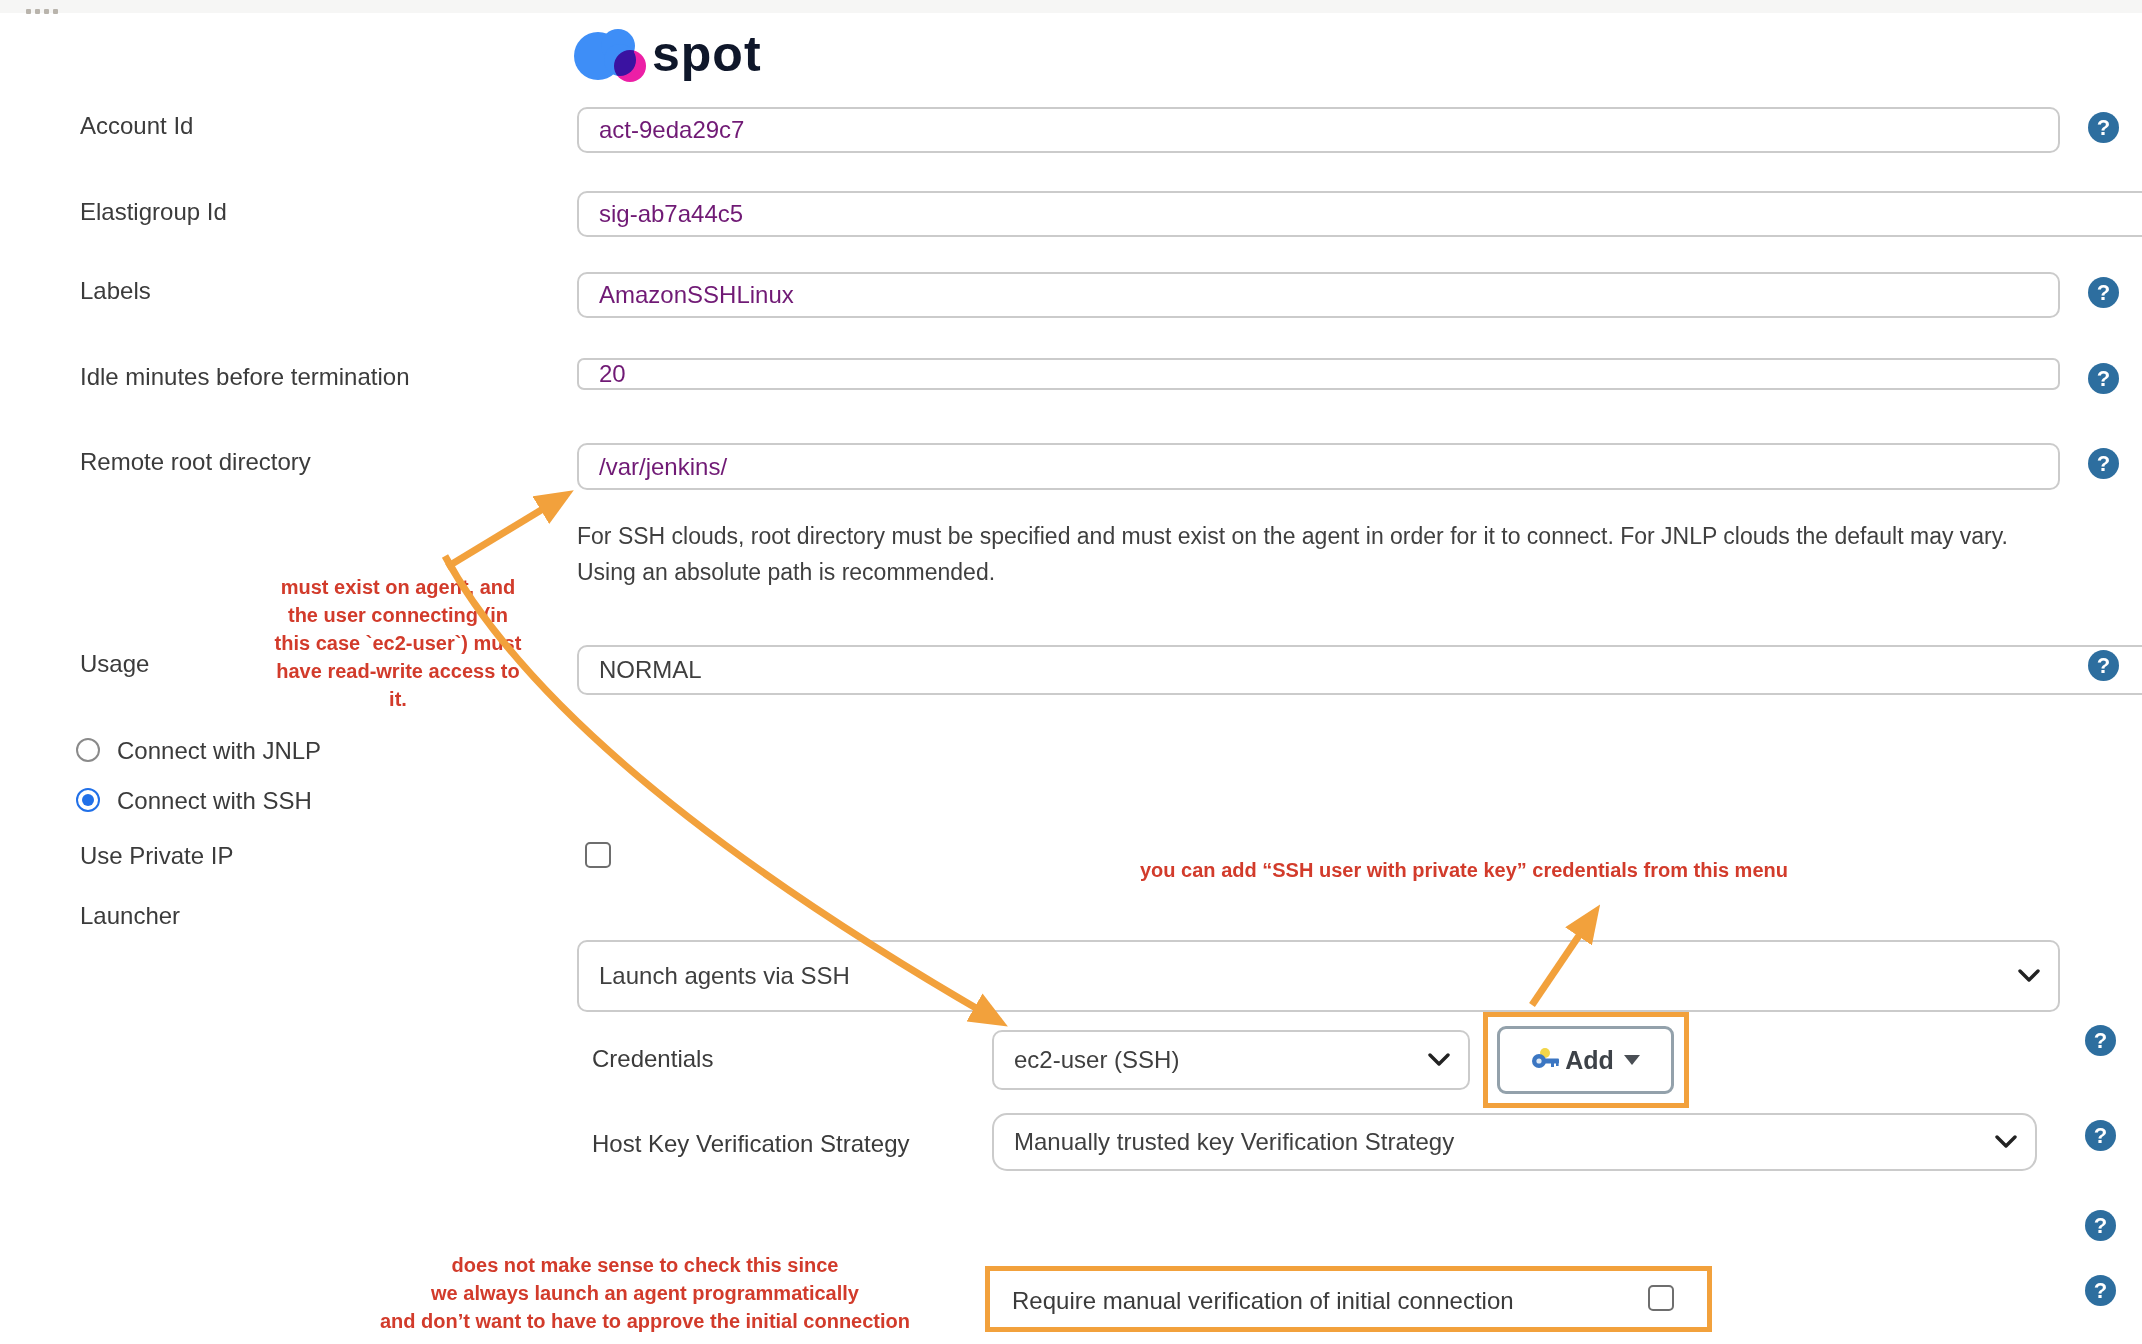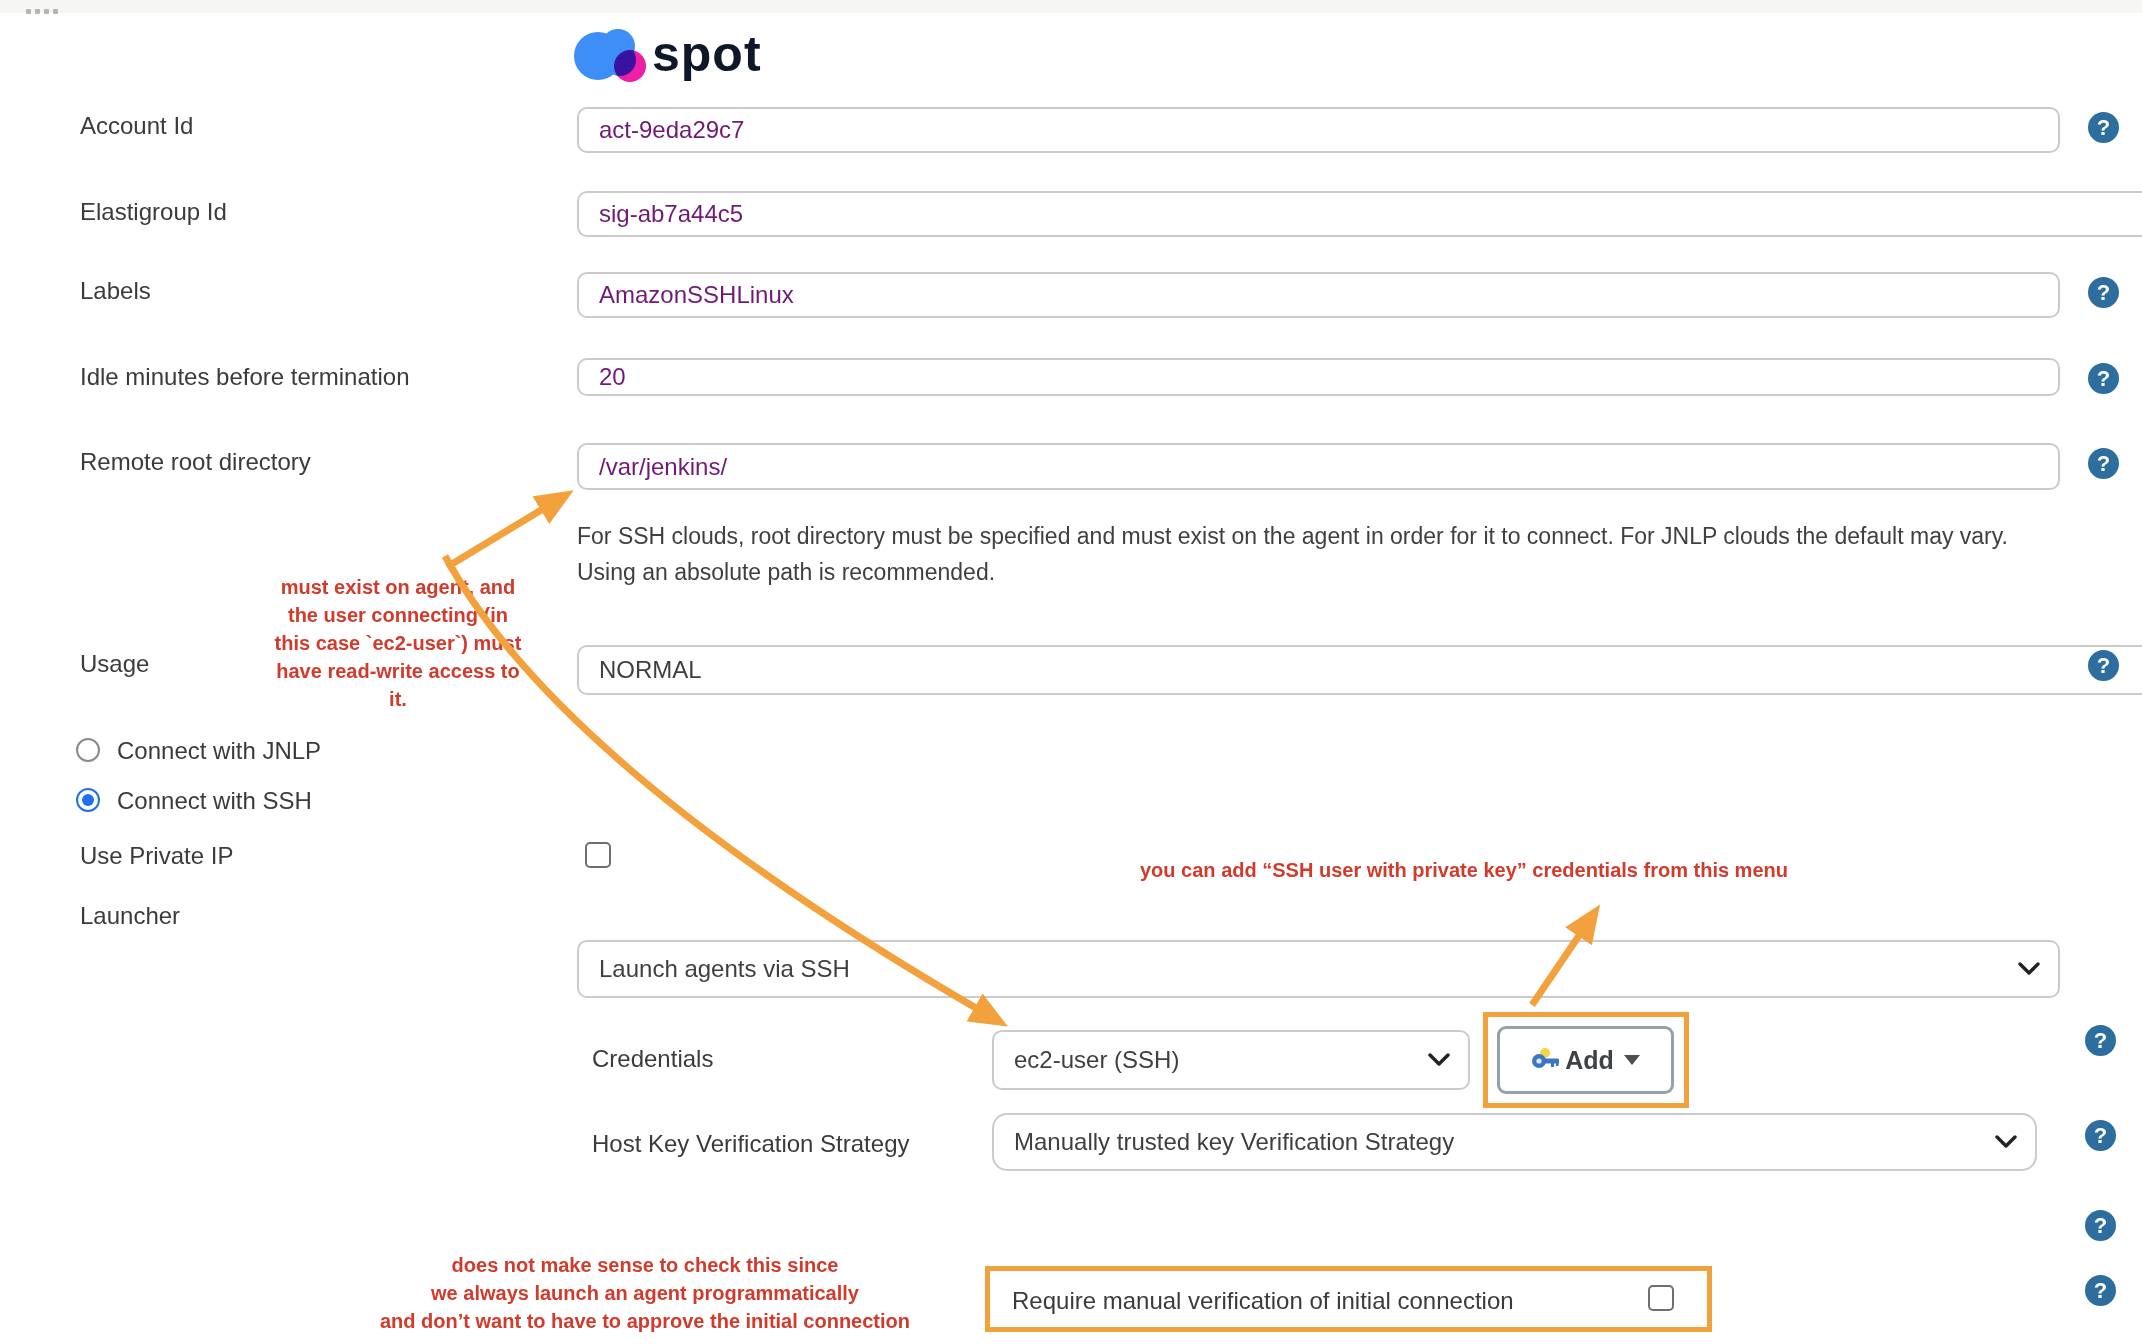--- a/index.html
+++ b/index.html
@@ -81,21 +81,21 @@
   <div class="help" style="left:2088px;top:112px;">?</div>
 
   <div class="row-label" style="left:80px;top:198px;">Elastigroup Id</div>
   <input class="field" style="left: 577px; top: 191px; width: 1705px; height: 46px;" value="sig-ab7a44c5">
 
   <div class="row-label" style="left:80px;top:277px;">Labels</div>
   <input class="field" style="left: 577px; top: 272px; width: 1483px; height: 46px;" value="AmazonSSHLinux">
   <div class="help" style="left:2088px;top:277px;">?</div>
 
   <div class="row-label" style="left:80px;top:363px;">Idle minutes before termination</div>
-  <input class="field" style="left: 577px; top: 358px; width: 1483px; height: 38px;" value="20">
+  <input class="field" style="left: 577px; top: 358px; width: 1483px; height: 32px; border-radius: 7px;" value="20">
   <div class="help" style="left:2088px;top:363px;">?</div>
 
   <div class="row-label" style="left:80px;top:448px;">Remote root directory</div>
   <input class="field" style="left: 577px; top: 443px; width: 1483px; height: 47px;" value="/var/jenkins/">
   <div class="help" style="left:2088px;top:448px;">?</div>
   <div class="helptext">For SSH clouds, root directory must be specified and must exist on the agent in order for it to connect. For JNLP clouds the default may vary. Using an absolute path is recommended.</div>
 
   <div class="rednote" style="left:242px;top:573px;width:312px;">must exist on agent, and
 the user connecting (in
 this case `ec2-user`) must
@@ -113,21 +113,21 @@
 
   <div class="radio" style="left:76px;top:738px;"></div>
   <div class="row-label" style="left:117px;top:737px;">Connect with JNLP</div>
   <div class="radio checked" style="left:76px;top:788px;"></div>
   <div class="row-label" style="left:117px;top:787px;">Connect with SSH</div>
 
   <div class="row-label" style="left:80px;top:842px;">Use Private IP</div>
   <div class="checkbox" style="left:585px;top:842px;"></div>
 
   <div class="row-label" style="left:80px;top:902px;">Launcher</div>
-  <div class="select" style="left:577px;top:940px;width:1483px;height:58px;">
+  <div class="select" style="left:577px;top:940px;width:1483px;height:72px;">
     <span>Launch agents via SSH</span>
     <svg class="chev" width="22" height="14" viewBox="0 0 22 14">
         <path d="M2 2 L11 11 L20 2" fill="none" stroke="#222" stroke-width="3.4" stroke-linecap="round" stroke-linejoin="round"></path>
       </svg>
   </div>
 
   <div class="rednote" style="left:1140px;top:856px;width:800px;white-space:nowrap;text-align:left;">you can add “SSH user with private key” credentials from this menu</div>
 
   <div class="row-label" style="left:592px;top:1045px;">Credentials</div>
   <div class="select" style="left:992px;top:1030px;width:478px;height:60px;">

